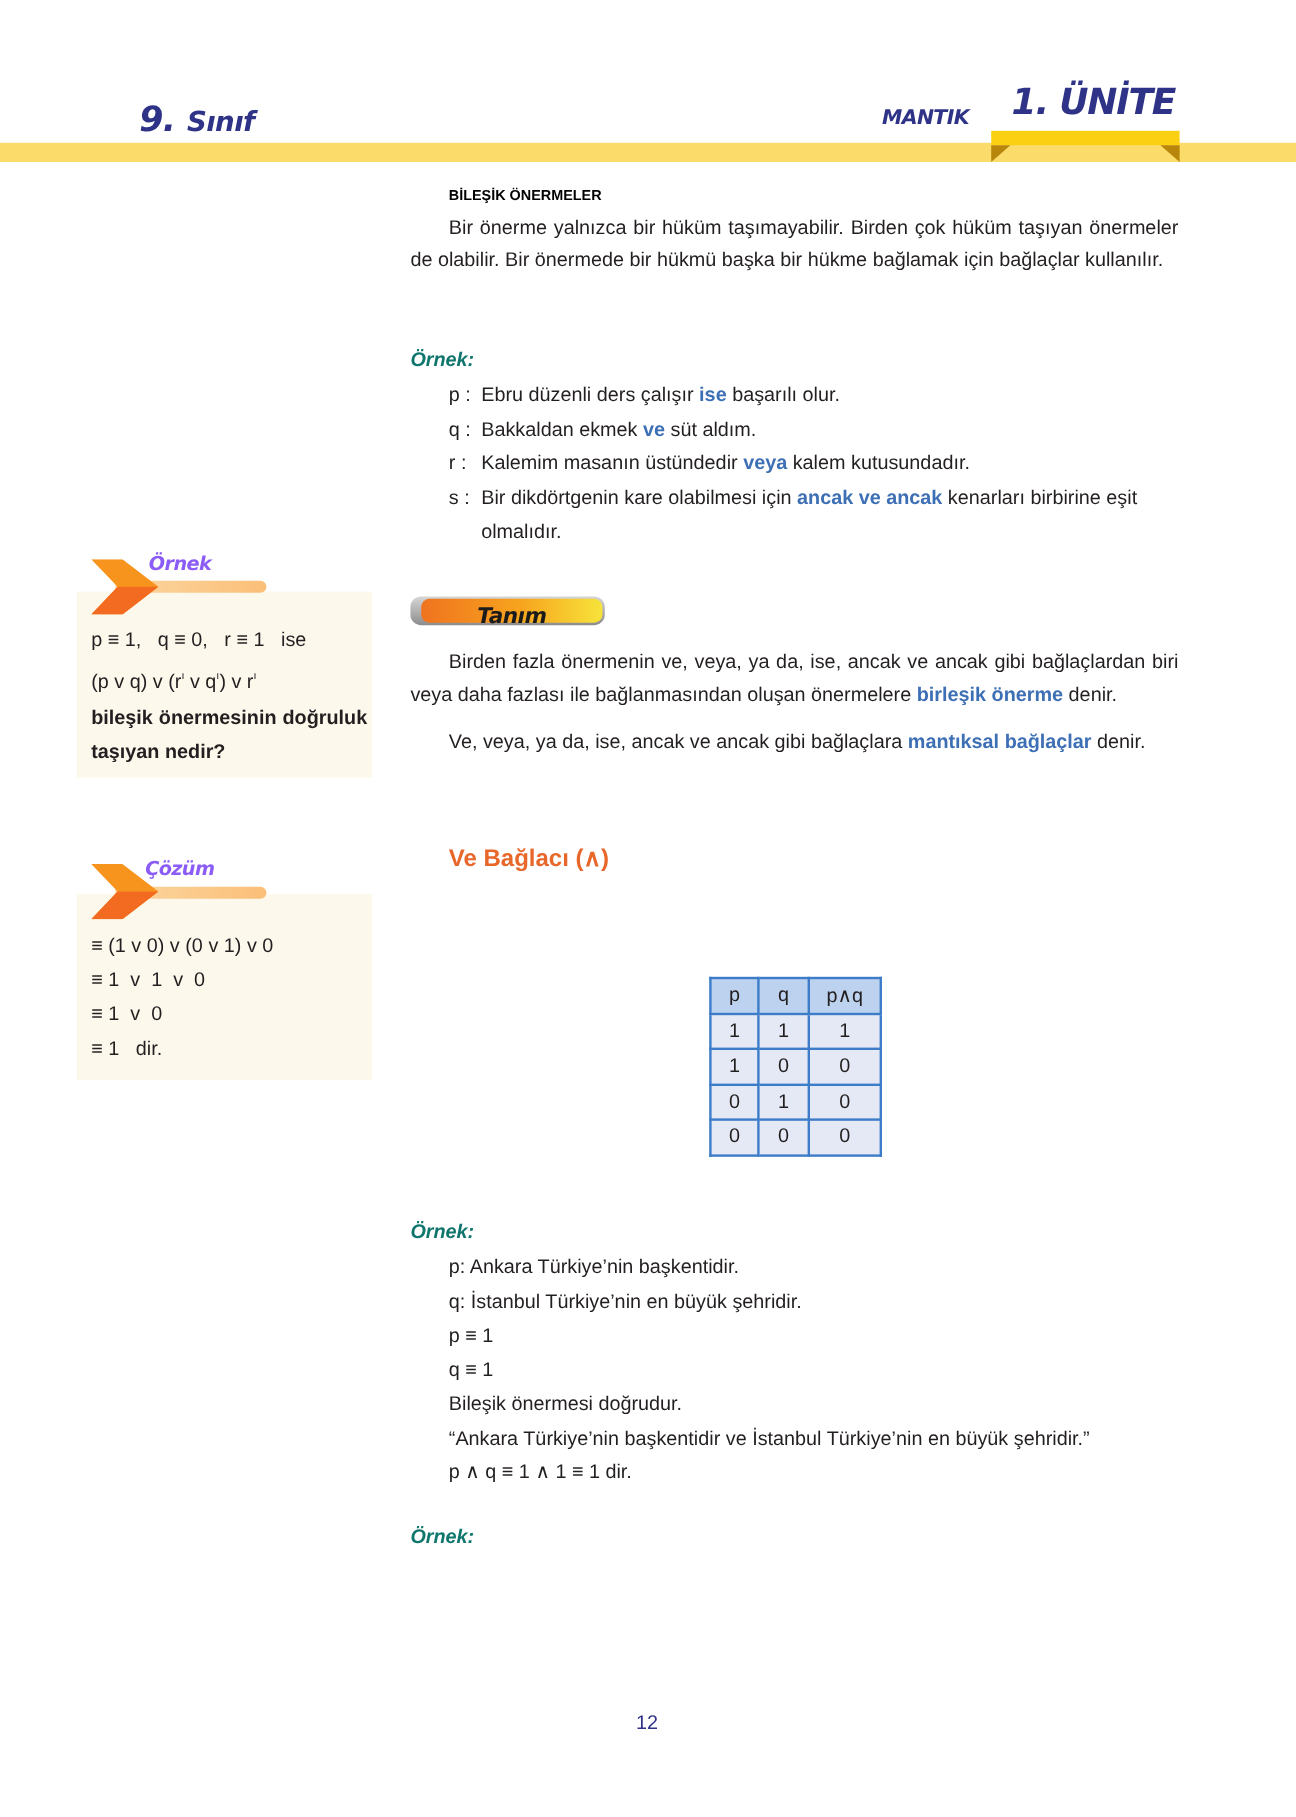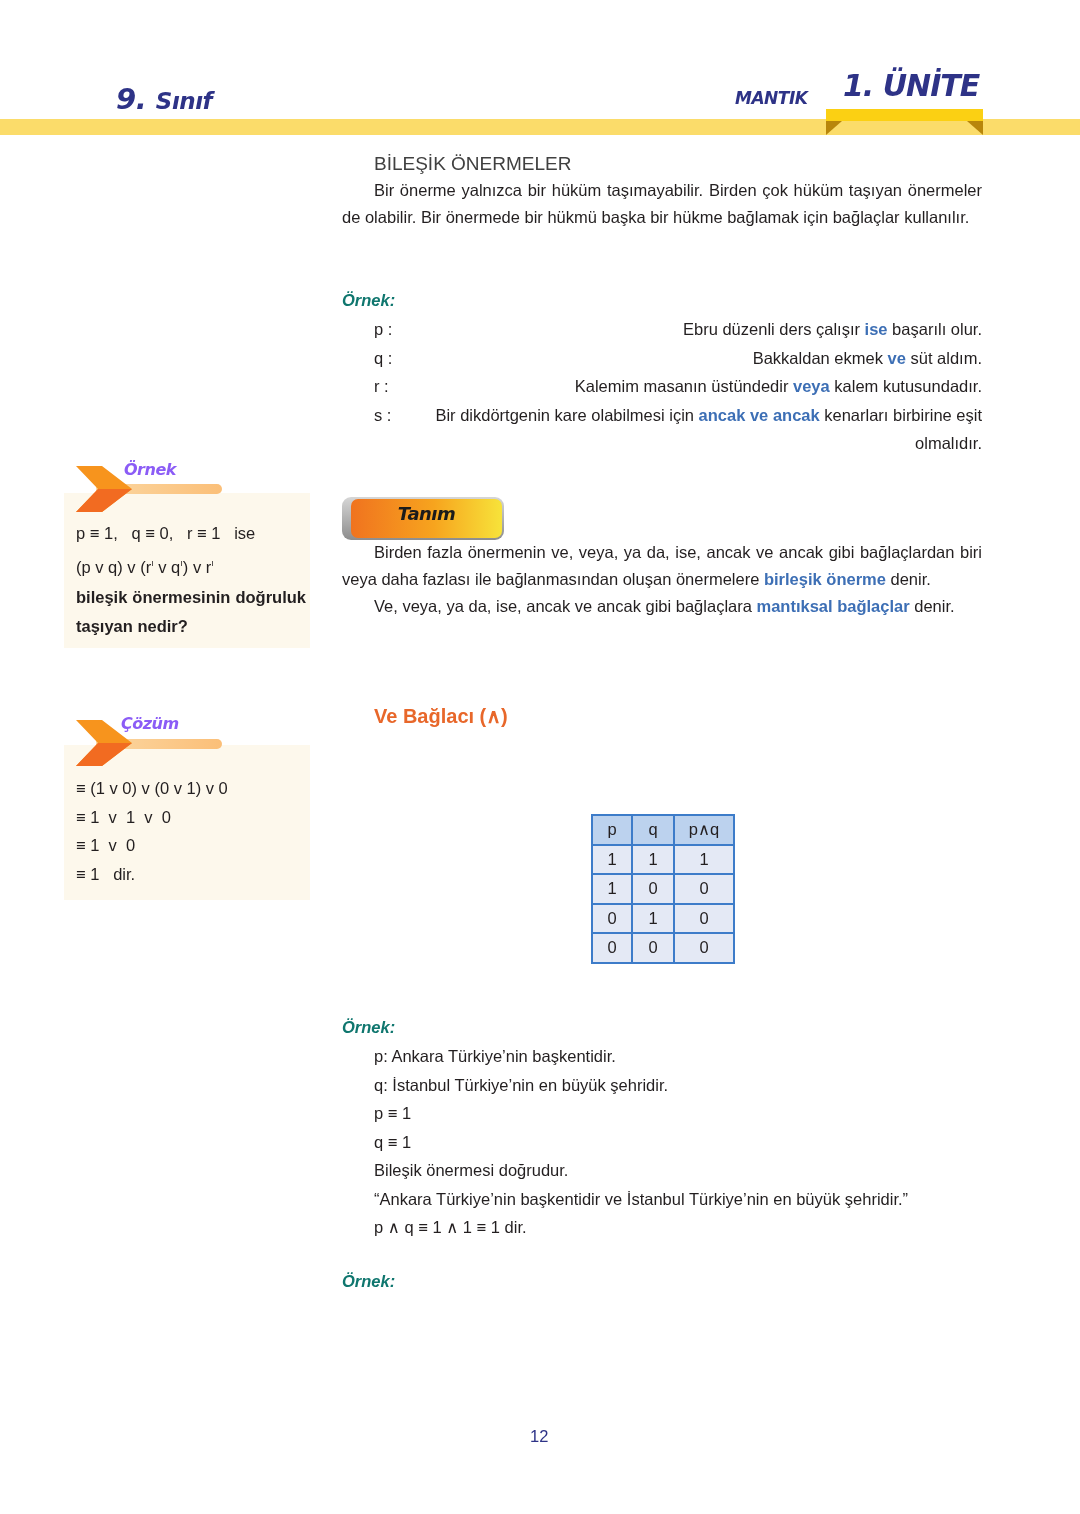--- a/index.html
+++ b/index.html
@@ -15,30 +15,30 @@
   .unit-fold-l { position: absolute; left: 826px; top: 121px; width: 0; height: 0; border-top: 14px solid #b8860b; border-left: 16px solid transparent; transform: scaleX(-1); }
   .unit-fold-r { position: absolute; left: 967px; top: 121px; width: 0; height: 0; border-top: 14px solid #b8860b; border-left: 16px solid transparent; }
   .unit-title { position: absolute; left: 843px; top: 68px; font-family: "DejaVu Sans", sans-serif; font-style: italic; font-weight: bold; color: #2e3387; font-size: 30px; letter-spacing: -1px; }
 
   
   .main { position: absolute; left: 342px; width: 640px; font-size: 16.5px; line-height: 27px; }
   .indent { text-indent: 32px; }
   .justify { text-align: justify; }
   .blue-bold { color: #3d6fb5; font-weight: bold; }
   .ex-label { color: #0f766e; font-weight: bold; font-style: italic; font-size: 16.5px; }
-  .h-blue { color: #404040; font-weight: normal; font-size: 19px; padding-left: 32px; }
+  .h-blue { color: #000000; font-weight: bold; font-size: 12px; padding-left: 32px; }
   .h-orange { color: #e8672a; font-weight: bold; font-size: 20px; padding-left: 32px; }
   .list { padding-left: 32px; }
   .list-row { display: flex; }
   .list-key { width: 27px; flex: none; }
-  .list-text { flex: 1; text-align: right; }
+  .list-text { flex: 1; }
   .line { padding-left: 32px; height: 28.5px; line-height: 28.5px; white-space: nowrap; }
 
   
-  .tanim { position: absolute; left: 342px; top: 497px; width: 162px; height: 43px; border-radius: 9px; background: linear-gradient(#d6d6d6, #8d8d8d); padding: 2px 2px 2px 9px; }
+  .tanim { position: absolute; left: 342px; top: 497px; width: 162px; height: 24px; border-radius: 9px; background: linear-gradient(#d6d6d6, #8d8d8d); padding: 2px 2px 2px 9px; }
   .tanim-inner { width: 100%; height: 100%; border-radius: 7px; background: linear-gradient(90deg, #f0731f 0%, #f7a41e 55%, #f7e33a 100%); text-align: center; font-family: "DejaVu Sans", sans-serif; font-style: italic; font-weight: bold; font-size: 18px; line-height: 30px; color: #1b1b1b; letter-spacing: -0.5px; }
 
   
   .tt { position: absolute; left: 591px; top: 814px; border-collapse: collapse; font-size: 16.5px; }
   .tt td { border: 2px solid #3d7cc9; height: 29.5px; text-align: center; color: #231f20; background: #e4e9f5; }
   .tt tr:first-child td { background: #bcd2ee; }
   .tt td.c1 { width: 40px; } .tt td.c2 { width: 42px; } .tt td.c3 { width: 60px; }
 
   
   .side-box { position: absolute; left: 64px; width: 246px; background: #fdf8ec; }
@@ -90,21 +90,21 @@
     </div>
   </div>
 </div>
 
 <div class="tanim">
   <div class="tanim-inner">Tanım</div>
 </div>
 
 <div class="main" style="top:539px;">
   <p class="indent justify"><span>Birden fazla önermenin ve, veya, ya da, ise, ancak ve ancak gibi bağlaçlardan biri veya daha fazlası ile bağlanmasından oluşan önermelere </span><span class="blue-bold">birleşik önerme</span><span> denir.</span></p>
-  <p class="indent justify" style="margin-top:0;"><span>Ve, veya, ya da, ise, ancak ve ancak gibi bağlaçlara </span><span class="blue-bold">mantıksal bağlaçlar</span><span> denir.</span></p>
+  <p class="indent justify" style="margin-top:12px;"><span>Ve, veya, ya da, ise, ancak ve ancak gibi bağlaçlara </span><span class="blue-bold">mantıksal bağlaçlar</span><span> denir.</span></p>
 </div>
 
 <div class="main" style="top:703px;">
   <div class="h-orange">Ve Bağlacı (∧)</div>
 </div>
 
 <table class="tt">
   <tbody>
       <tr>
     <td class="c1">p</td>

